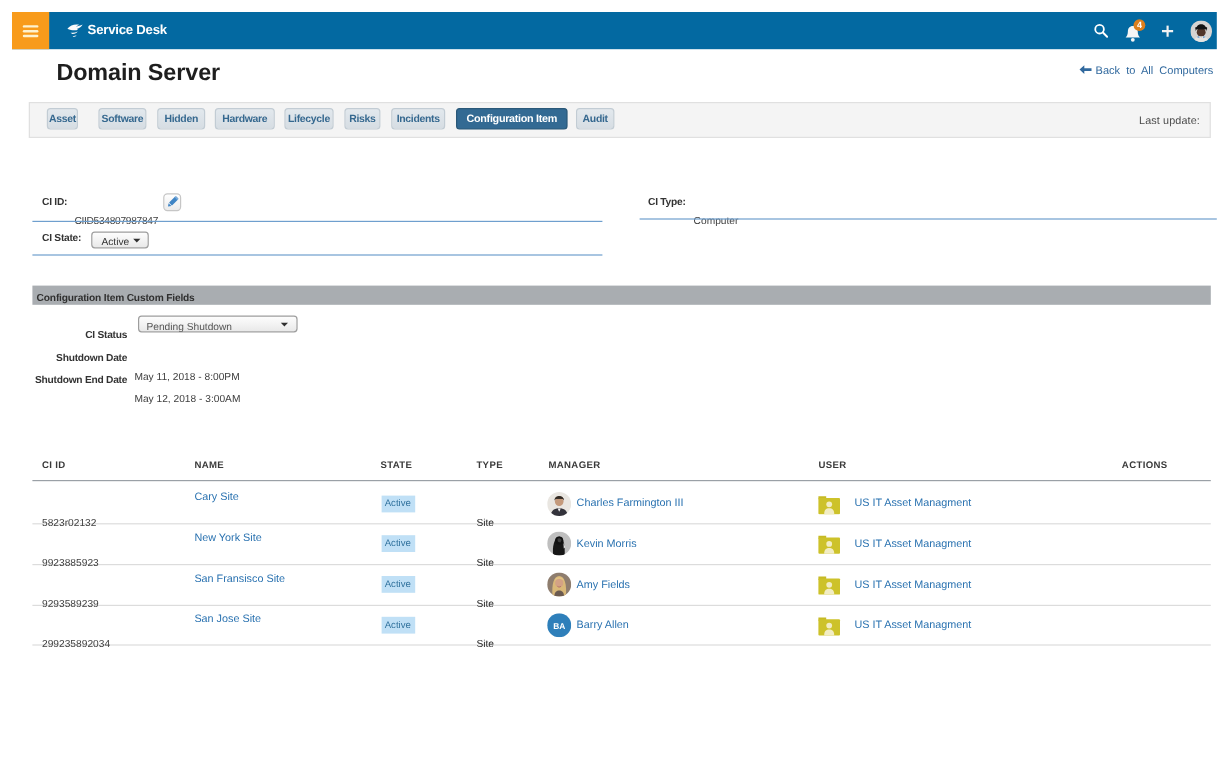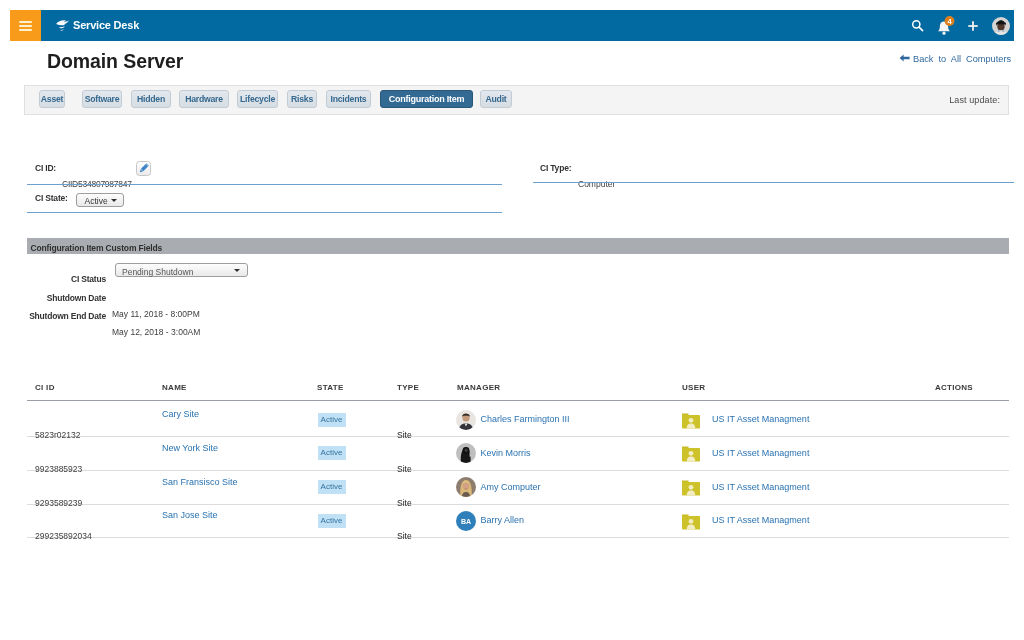--- a/index.html
+++ b/index.html
@@ -227,21 +227,21 @@
       </defs>
     <g clip-path="url(#c3)">
       <rect width="20" height="20" fill="#8e7d6e"></rect>
       <path d="M4.5 20 C3.5 10 5.5 3 10 3 C14.5 3 16.5 10 15.5 20 Z" fill="#d9b878"></path>
       <circle cx="10" cy="8.8" r="3.4" fill="#d3a285"></circle>
       <path d="M6.5 7.5 C6.5 4.5 13.5 4.5 13.5 7.5 L13.5 6 C12.5 3.5 7.5 3.5 6.5 6 Z" fill="#e3c285"></path>
       <path d="M6 20 C6 16 8 15 10 15 C12 15 14 16 14 20 Z" fill="#6b5a50"></path>
       <path d="M8.5 11.6 C9.5 12.4 10.5 12.4 11.5 11.6" stroke="#a66" stroke-width="0.7" fill="none"></path>
     </g>
   </svg>
-  <div class="abs link" style="left:480.5px;top:481.5px">Amy Computer</div>
+  <div class="abs link" style="left:480.5px;top:481.5px">Amy Fields</div>
   <svg class="abs" style="left:681px;top:476px" width="20" height="20" viewBox="0 0 20 20">
     <path d="M1 4.5 L7.5 4.5 L7.5 7 L1 7 Z" fill="#c6ba25"></path>
     <rect x="1" y="6" width="18" height="13.5" rx="0.8" fill="#cdc22a"></rect>
     <circle cx="10" cy="11.3" r="2.4" fill="#f2edc4"></circle>
     <path d="M5.8 19.5 C5.8 15.6 7.6 14.6 10 14.6 C12.4 14.6 14.2 15.6 14.2 19.5 Z" fill="#f2edc4"></path>
   </svg>
   <div class="abs link" style="left:712px;top:481.5px">US IT Asset Managment</div>
 
   <div class="abs val" style="left:35px;top:515px">299235892034</div>
   <div class="abs link" style="left:162px;top:510px">San Jose Site</div>

